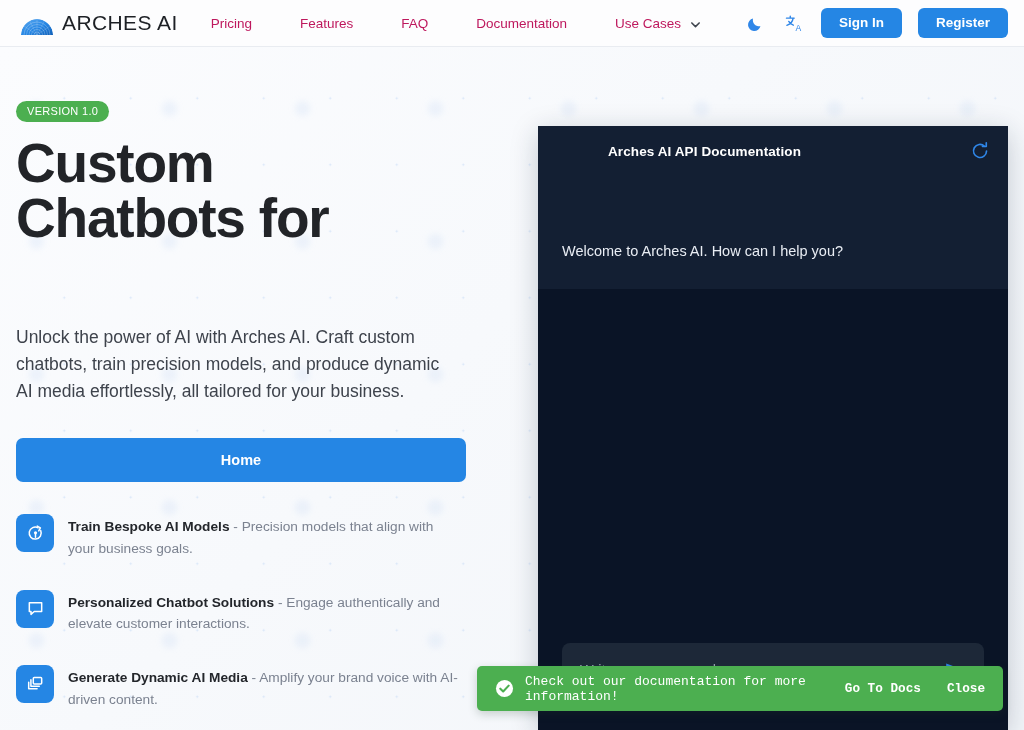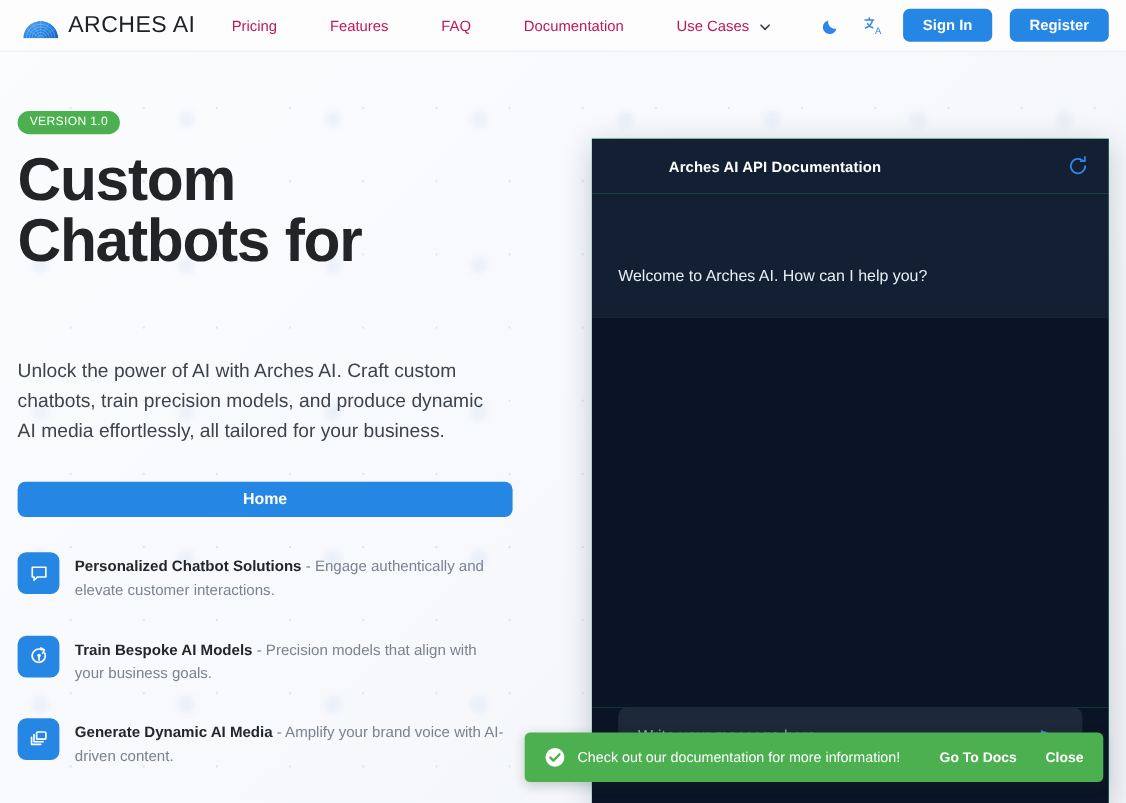--- a/index.html
+++ b/index.html
@@ -82,21 +82,21 @@
     font-size: 55px; line-height: 1.0; font-weight: 700;
     color: #222428; letter-spacing: -1.2px;
     max-width: 420px;
   }
   .subtext {
     margin-top: 78px;
     font-size: 17.5px; line-height: 1.53; color: #3e434c;
     max-width: 440px;
   }
   .cta {
-    display: block; width: 450px; height: 32px; margin-top: 34px;
+    display: block; width: 450px; height: 44px; margin-top: 34px;
     background: #2586e4; color: #ffffff; border: none; border-radius: 7px;
     font-size: 14.5px; font-weight: 700; cursor: pointer;
   }
 
   .features { margin-top: 32px; }
   .feature { display: flex; align-items: flex-start; margin-bottom: 30px; }
   .f-icon {
     flex: none; width: 38px; height: 38px; border-radius: 8px;
     background: #2586e4; color: #fff;
     display: flex; align-items: center; justify-content: center;
@@ -105,21 +105,21 @@
   .f-text {
     font-size: 13.7px; line-height: 1.58; color: #7b8290;
     max-width: 395px; padding-top: 2px;
   }
   .f-text b { color: #23262b; font-weight: 700; }
 
   
   .chat {
     position: absolute; left: 538px; top: 126px;
     width: 470px; height: 604px;
-    background: #22c55e;
+    background: #5eead4;
     box-shadow: 0 6px 26px rgba(20,35,60,.22);
     display: flex; flex-direction: column;
     overflow: hidden;
     z-index: 20;
   }
   .chat-head {
     height: 50px; flex: none; background: #131f33;
     display: flex; align-items: center; padding: 0 18px 0 24px;
   }
   .chat-title {
@@ -139,20 +139,21 @@
   .chat-send { color: #2f86e8; cursor: pointer; display: flex; }
 
   
   .toast {
     position: absolute; left: 477px; top: 666px;
     width: 526px; height: 45px;
     background: #4caf50; border-radius: 5px;
     display: flex; align-items: center; padding: 0 18px;
     box-shadow: 0 3px 10px rgba(30,60,40,.22);
     z-index: 60;
+    font-family: Liberation Mono, monospace;
   }
   .toast-check { flex: none; width: 19px; height: 19px; margin-right: 11px; display: flex; }
   .toast-msg { font-size: 13px; color: #ffffff; font-weight: 400; }
   .toast-action {
     font-size: 12.7px; color: #ffffff; font-weight: 700; cursor: pointer;
     margin-left: 26px; white-space: nowrap;
   }
   .toast-action.first { margin-left: auto; }
 </style>
 </head>
@@ -238,39 +239,39 @@
     <div class="badge">VERSION 1.0</div>
     <h1 class="headline">Custom Chatbots for</h1>
     <p class="subtext">Unlock the power of AI with Arches AI. Craft custom chatbots, train precision models, and produce dynamic AI media effortlessly, all tailored for your business.</p>
     <button class="cta">Home</button>
 
     <div class="features">
 
       <div class="feature">
         <span class="f-icon">
           <svg viewBox="0 0 24 24" width="19" height="19">
-            <path d="M4.2 4.6h15.6v11.2H10.4l-4.1 3.6v-3.6H4.2z" fill="none" stroke="#ffffff" stroke-width="1.9" stroke-linejoin="round"></path>
-          </svg>
-        </span>
-        <div class="f-text">
-          <b>Personalized Chatbot Solutions</b><span> - Engage authentically and elevate customer interactions.</span>
-        </div>
-      </div>
-
-      <div class="feature">
-        <span class="f-icon">
-          <svg viewBox="0 0 24 24" width="19" height="19">
             <path d="M18.6 8.4a7.6 7.6 0 1 1-3.3-3.6" fill="none" stroke="#ffffff" stroke-width="1.9" stroke-linecap="round"></path>
             <path d="M14.2 2.6l4.0 2.2-2.1 3.9" fill="none" stroke="#ffffff" stroke-width="1.9" stroke-linecap="round" stroke-linejoin="round"></path>
             <circle cx="12" cy="11.2" r="2.0" fill="#ffffff"></circle>
             <line x1="12" y1="13.4" x2="12" y2="16.6" stroke="#ffffff" stroke-width="1.9" stroke-linecap="round"></line>
           </svg>
         </span>
         <div class="f-text">
           <b>Train Bespoke AI Models</b><span> - Precision models that align with your business goals.</span>
+        </div>
+      </div>
+
+      <div class="feature">
+        <span class="f-icon">
+          <svg viewBox="0 0 24 24" width="19" height="19">
+            <path d="M4.2 4.6h15.6v11.2H10.4l-4.1 3.6v-3.6H4.2z" fill="none" stroke="#ffffff" stroke-width="1.9" stroke-linejoin="round"></path>
+          </svg>
+        </span>
+        <div class="f-text">
+          <b>Personalized Chatbot Solutions</b><span> - Engage authentically and elevate customer interactions.</span>
         </div>
       </div>
 
       <div class="feature">
         <span class="f-icon">
           <svg viewBox="0 0 24 24" width="19" height="19">
             <rect x="9.2" y="4.4" width="10.6" height="8.2" rx="1.2" fill="none" stroke="#ffffff" stroke-width="1.9"></rect>
             <path d="M6.2 7.4v8.2h10.6" fill="none" stroke="#ffffff" stroke-width="1.9" stroke-linecap="round" stroke-linejoin="round"></path>
             <path d="M3.4 10.4v8.2H14" fill="none" stroke="#ffffff" stroke-width="1.9" stroke-linecap="round" stroke-linejoin="round"></path>
           </svg>

